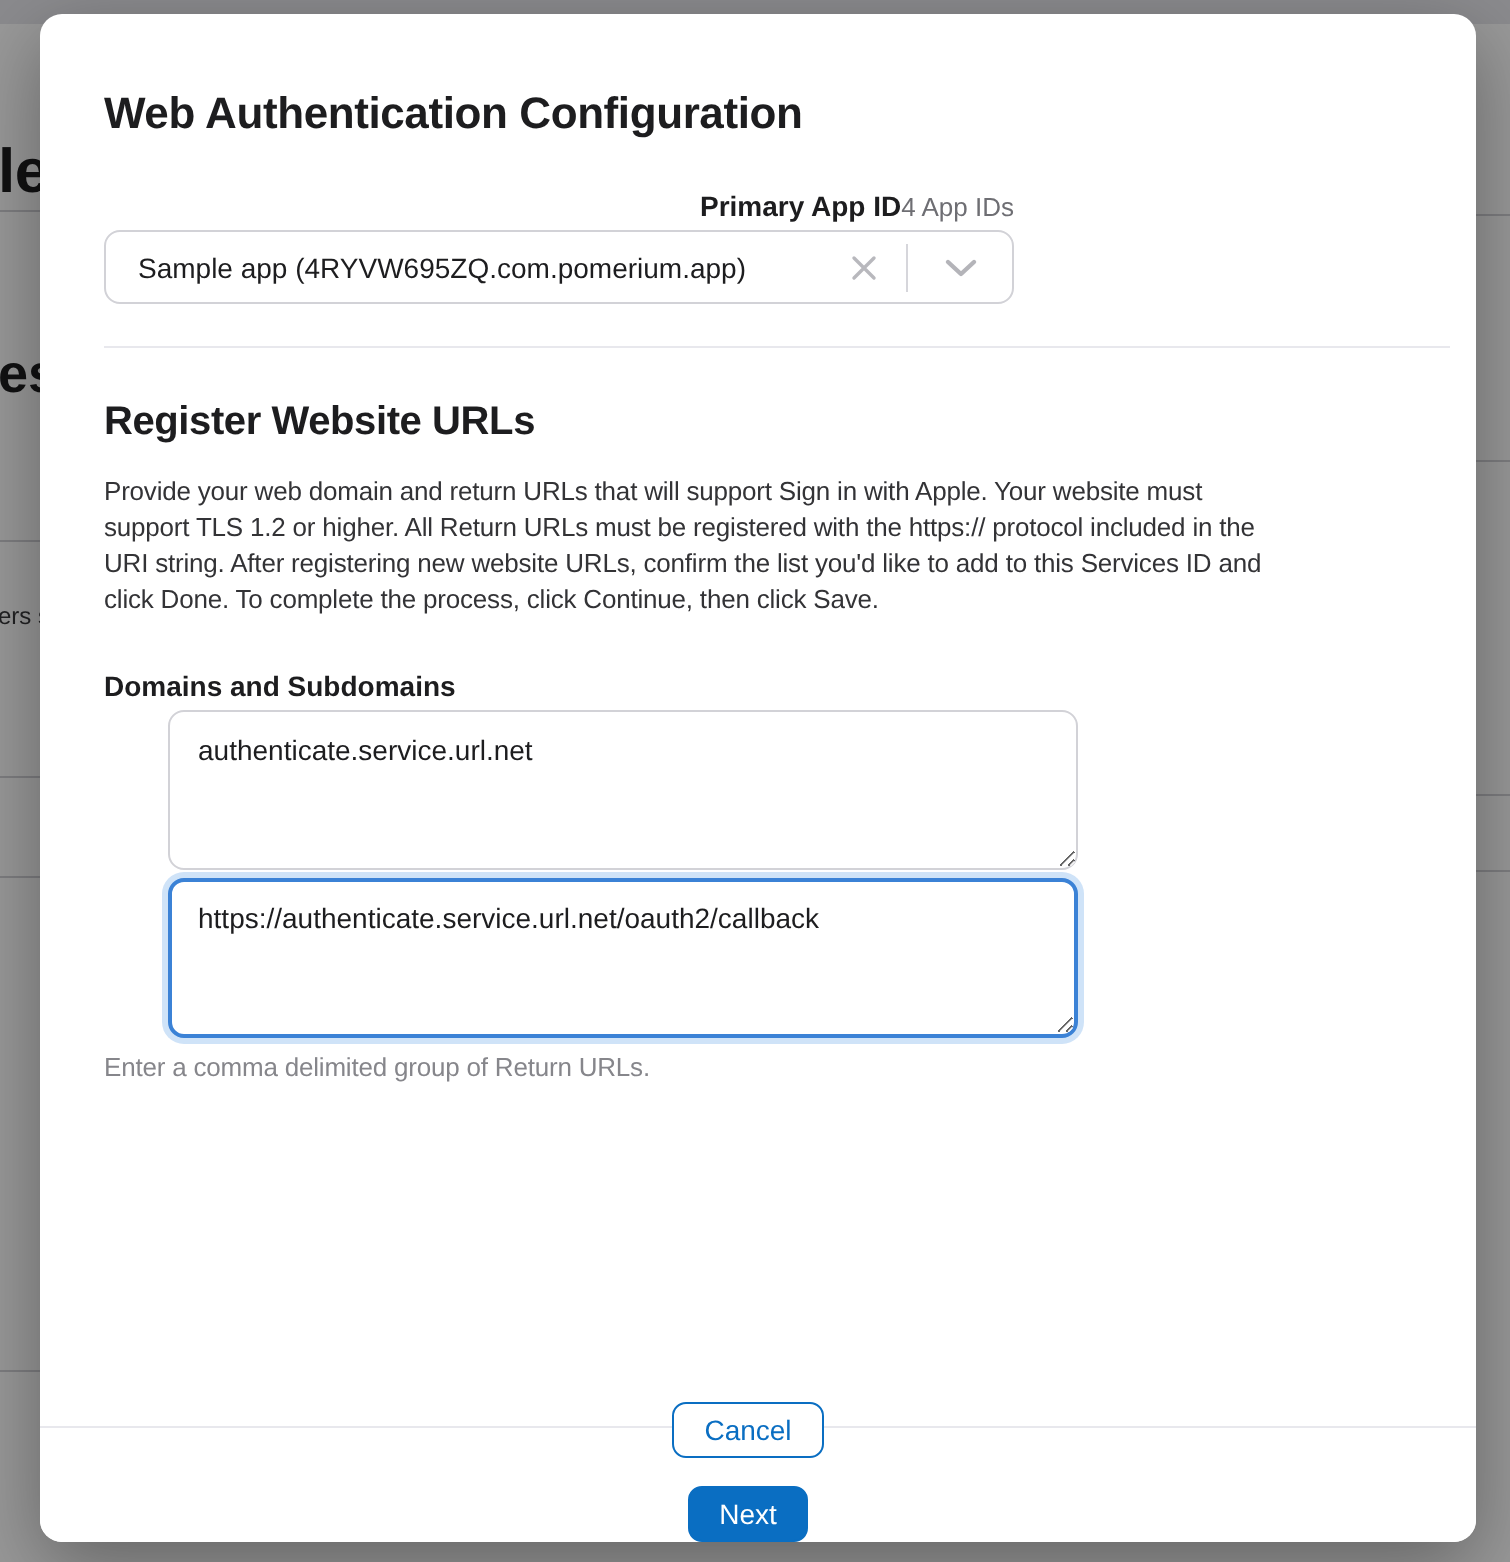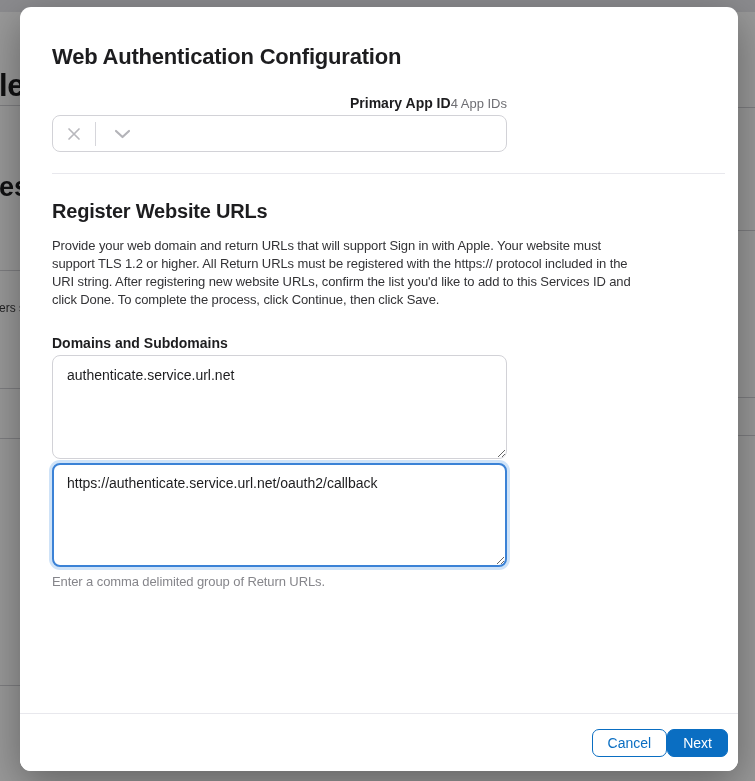--- a/index.html
+++ b/index.html
@@ -71,38 +71,38 @@
   .section-divider { height: 1px; background: #e8e8ed; margin: 21px -27px 0 0; }
 
   .section-heading {
     margin-top: 25px; font-size: 20px; font-weight: 700; color: #1d1d1f;
     letter-spacing: -0.2px; line-height: 24px;
   }
   .section-para { margin-top: 14px; }
 
   .ta-label { margin-top: 26px; font-size: 14px; font-weight: 700; color: #1d1d1f; }
   textarea.ta {
-    display: block; margin-top: 4px; width: 455px; height: 104px;
+    display: block; margin-top: 4px; width: 455px; height: 80px;
     border: 1px solid #d2d2d7; border-radius: 8px;
     padding: 10px 14px; font-family: "Liberation Sans", sans-serif;
     font-size: 14px; color: #1d1d1f; line-height: 19px;
-    resize: both; outline: none; background: #fff;
+    resize: both; outline: none; background: #fff; margin-left: 32px;
   }
   textarea.ta-focused {
     border: 2px solid #3b82d6;
     box-shadow: 0 0 0 3px #cfe3f8;
     padding: 9px 13px;
   }
   .helper { margin-top: 7px; font-size: 13px; color: #86868b; letter-spacing: -0.1px; }
 
   .modal-footer {
     position: absolute; left: 0; right: 0; bottom: 0; height: 58px;
     border-top: 1px solid #e8e8ed; background: #fff;
     display: flex; align-items: center; justify-content: flex-end;
-    gap: 0; padding-right: 10px;
+    gap: 14px; padding-right: 10px; flex-direction: column;
   }
   .btn {
     height: 28px; padding: 0 15px; border-radius: 7px;
     font-family: "Liberation Sans", sans-serif;
     font-size: 14px; line-height: 26px; cursor: pointer;
   }
   .btn-cancel { background: #fff; border: 1px solid #0a6ec2; color: #0a6ec2; }
   .btn-next { background: #0a6ec2; border: 1px solid #0a6ec2; color: #fff; }
 </style>
 </head>
@@ -133,20 +133,21 @@
 
       <h1 class="modal-title">Web Authentication Configuration</h1>
 
 
       <div class="field-label-row">
         <span class="field-label">Primary App ID</span>
         <span class="count-text">4 App IDs</span>
       </div>
 
       <div class="select-box">
+        <span class="select-value">Sample app (4RYVW695ZQ.com.pomerium.app)</span>
         <span class="select-clear">
           <svg width="14" height="14" viewBox="0 0 14 14">
             <path d="M2 2 L12 12 M12 2 L2 12" stroke="#b8b8bd" stroke-width="1.7" stroke-linecap="round" fill="none"></path>
           </svg>
         </span>
         <span class="select-sep"></span>
         <span class="select-chev">
           <svg width="17" height="10" viewBox="0 0 17 10">
             <path d="M2 2 L8.5 8 L15 2" stroke="#b4b4b9" stroke-width="2.2" stroke-linecap="round" stroke-linejoin="round" fill="none"></path>
           </svg>

